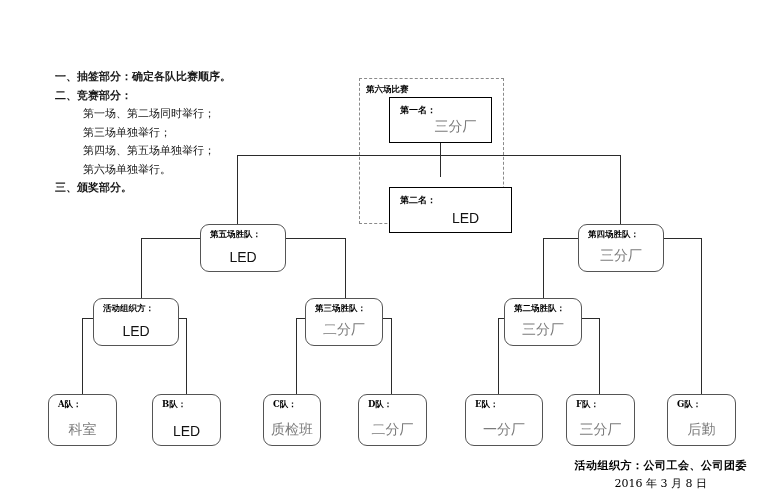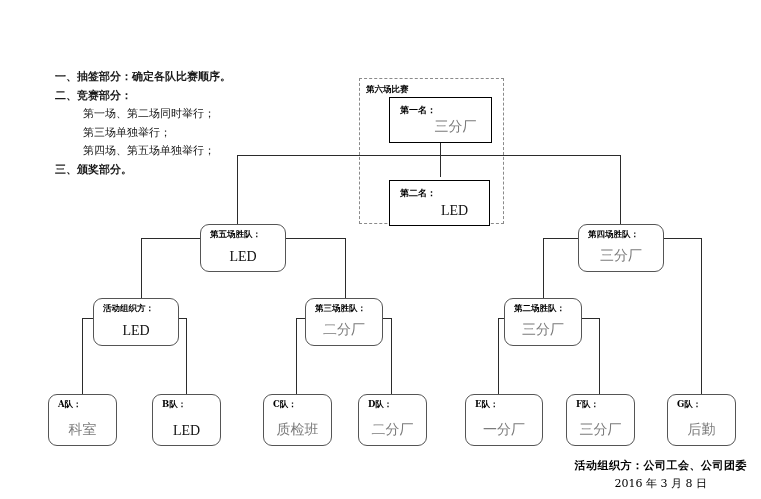--- a/index.html
+++ b/index.html
@@ -66,21 +66,21 @@
     font-weight: bold;
     color: #000000;
     white-space: nowrap;
   }
   .node .n-value {
     position: absolute;
     left: 0;
     right: 0;
     bottom: 6px;
     text-align: center;
-    font-family: Liberation Serif, serif;
+    font-family: Liberation Sans, sans-serif;
     font-size: 14px;
     color: #7b7b7b;
     white-space: nowrap;
   }
   .node .n-value.dark { color: #111111; }
 
   
   .node.result .n-value {
     text-align: center;
     padding-left: 30px;
@@ -147,32 +147,33 @@
 
 <div id="page">
 
 
   <div id="notes">
     <div class="note-line note-head">一、抽签部分：确定各队比赛顺序。</div>
     <div class="note-line note-head">二、竞赛部分：</div>
     <div class="note-line note-indent">第一场、第二场同时举行；</div>
     <div class="note-line note-indent">第三场单独举行；</div>
     <div class="note-line note-indent">第四场、第五场单独举行；</div>
+    <div class="note-line note-indent">第六场单独举行。</div>
     <div class="note-line note-head">三、颁奖部分。</div>
   </div>
 
   <div id="final-group"></div>
   <div id="final-group-title">第六场比赛</div>
 
   <div class="node sharp result" style="left:389px; top:97px; width:103px; height:46px;">
     <span class="n-label">第一名：</span>
     <span class="n-value">三分厂</span>
   </div>
 
-  <div class="node sharp result" style="left:389px; top:180px; width:101px; height:46px;">
+  <div class="node sharp result" style="left:389px; top:187px; width:123px; height:46px;">
     <span class="n-label">第二名：</span>
     <span class="n-value dark">LED</span>
   </div>
 
   <div class="ln v" style="left:440px; top:143px; height:34px;"></div>
 
   <div class="node round" style="left:200px; top:224px; width:86px; height:48px;">
     <span class="n-label">第五场胜队：</span>
     <span class="n-value dark">LED</span>
   </div>
@@ -214,21 +215,21 @@
   <div class="node round" style="left:48px; top:394px; width:69px; height:52px;">
     <span class="n-label">A队：</span>
     <span class="n-value">科室</span>
   </div>
 
   <div class="node round" style="left:152px; top:394px; width:69px; height:52px;">
     <span class="n-label">B队：</span>
     <span class="n-value dark">LED</span>
   </div>
 
-  <div class="node round" style="left:263px; top:394px; width:69px; height:52px;">
+  <div class="node round" style="left:263px; top:394px; width:58px; height:52px;">
     <span class="n-label">C队：</span>
     <span class="n-value">质检班</span>
   </div>
 
   <div class="node round" style="left:358px; top:394px; width:69px; height:52px;">
     <span class="n-label">D队：</span>
     <span class="n-value">二分厂</span>
   </div>
 
   <div class="node round" style="left:465px; top:394px; width:78px; height:52px;">

